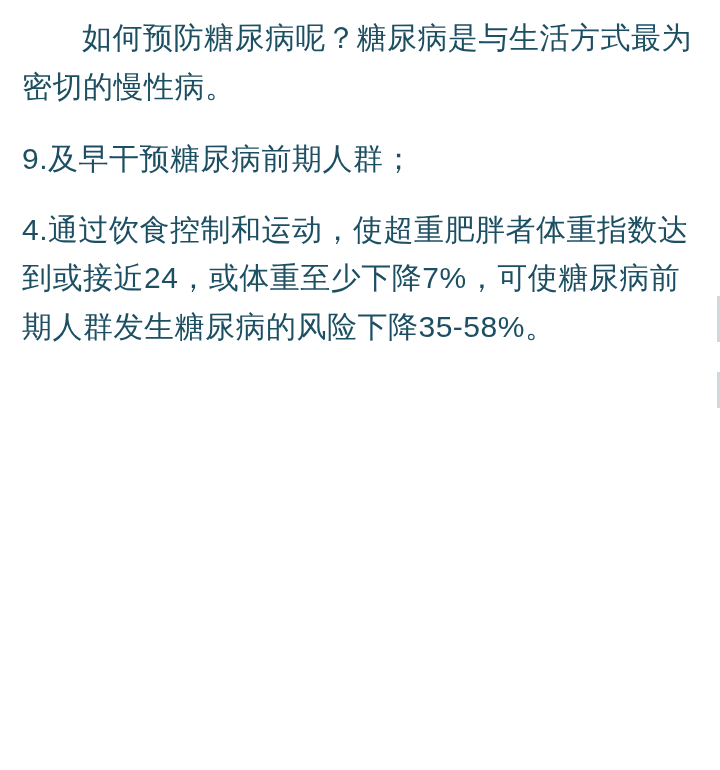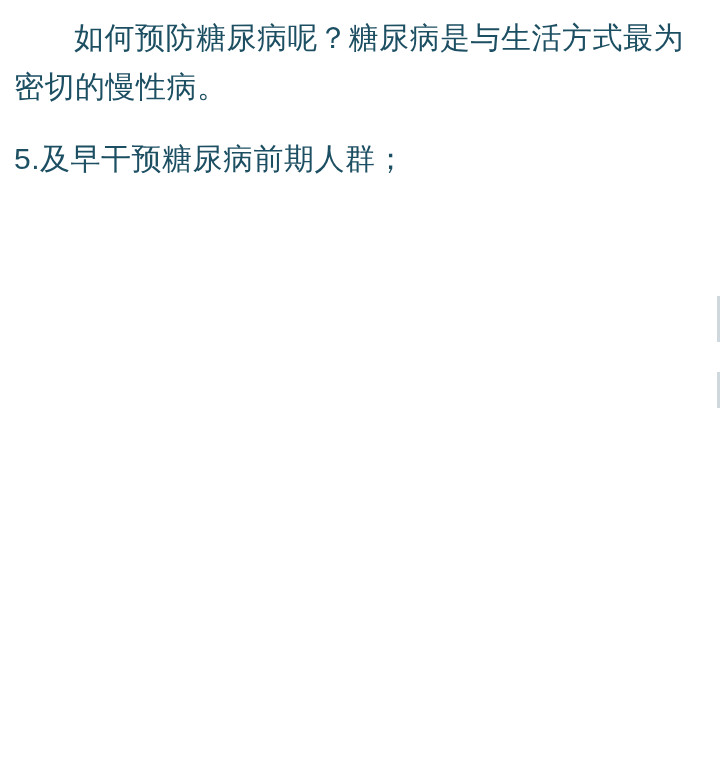--- a/index.html
+++ b/index.html
@@ -12,21 +12,21 @@
     background: #ffffff;
     font-family: "Liberation Sans", sans-serif;
     overflow: hidden;
   }
   .page {
     position: relative;
     width: 720px;
     height: 770px;
     background: #ffffff;
     box-sizing: border-box;
-    padding: 14px 26px 0 14px;
+    padding: 14px 26px 0 22px;
   }
   .article {
     color: #1d4f63;
     font-size: 30px;
     line-height: 1.62;
     letter-spacing: 0.5px;
     font-family: "Liberation Sans", sans-serif;
   }
   .para {
     margin: 0 0 20px 0;
@@ -49,17 +49,18 @@
   }
   .edge-mark.m1 { top: 296px; height: 46px; }
   .edge-mark.m2 { top: 372px; height: 36px; }
 </style>
 </head>
 <body>
 
 <div class="page">
   <div class="article">
     <p class="para intro">如何预防糖尿病呢？糖尿病是与生活方式最为密切的慢性病。</p>
-    <p class="para item">5.及早干预糖尿病前期人群；</p>
+    <p class="para item">9.及早干预糖尿病前期人群；</p>
+    <p class="para item">4.通过饮食控制和运动，使超重肥胖者体重指数达到或接近24，或体重至少下降7%，可使糖尿病前期人群发生糖尿病的风险下降35-58%。</p>
   </div>
   <div class="edge-mark m1"></div>
   <div class="edge-mark m2"></div>
 </div>
 
 </body></html>

